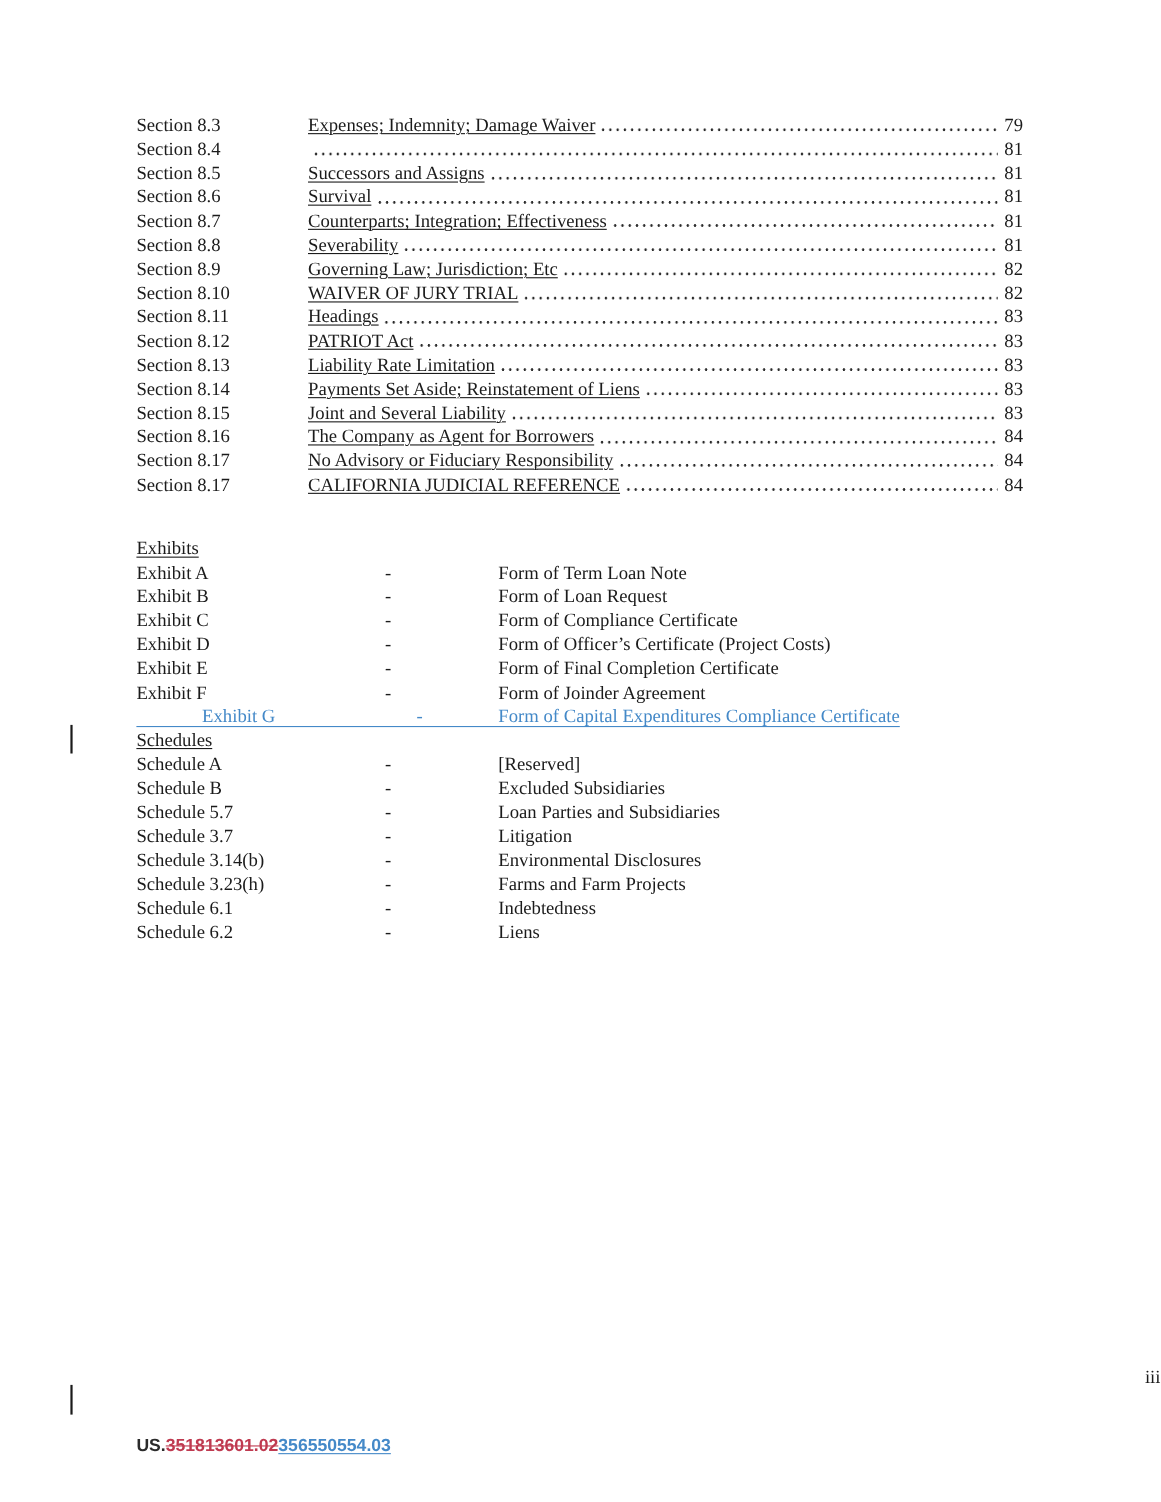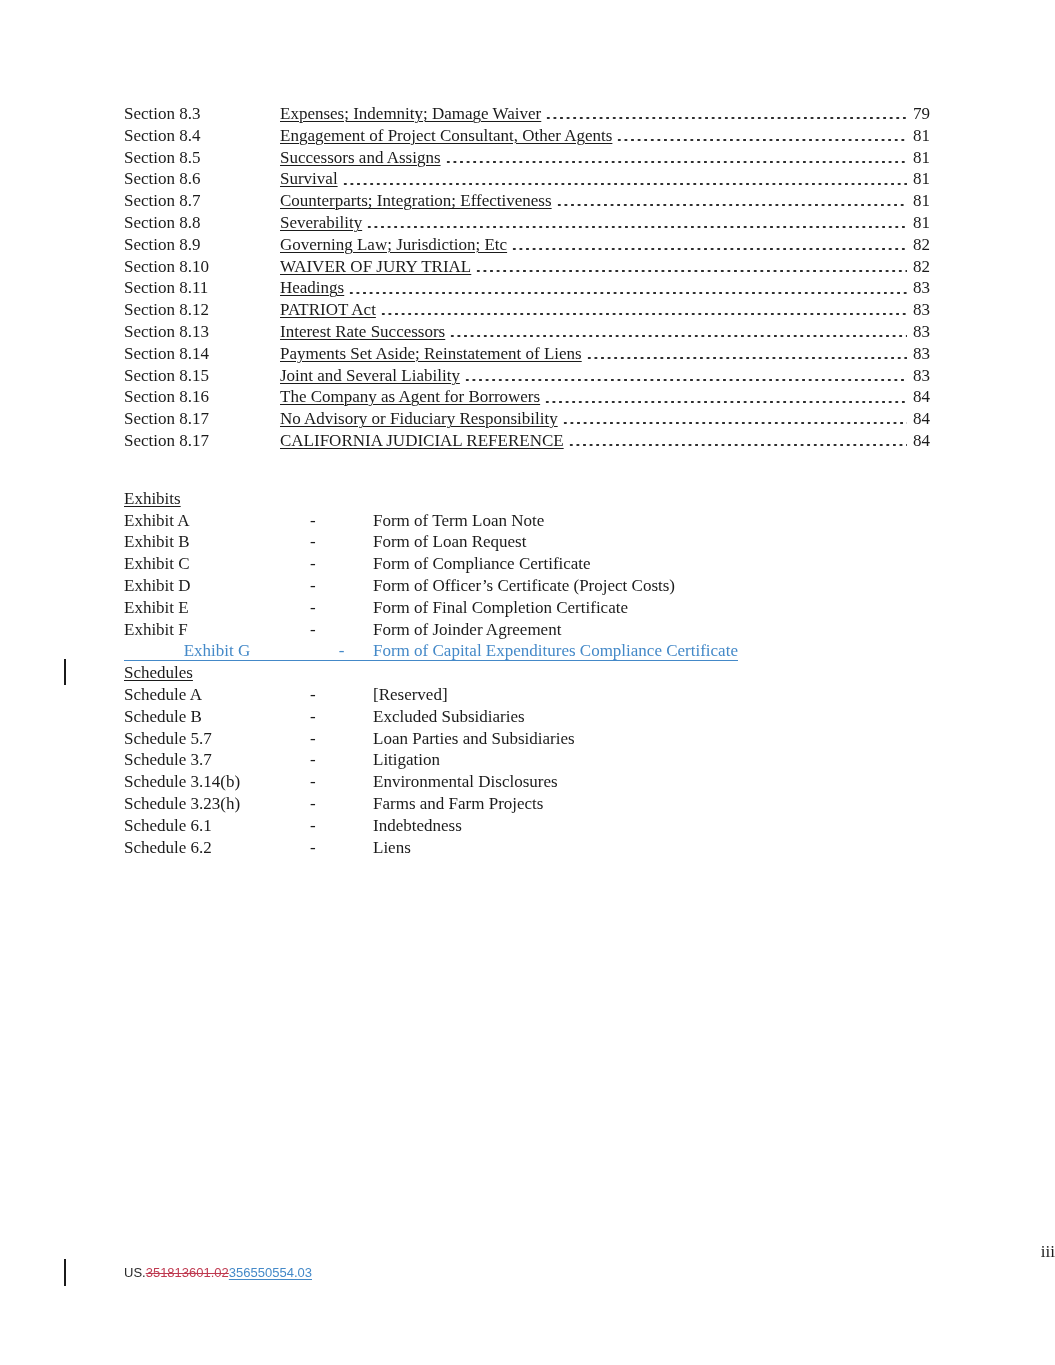--- a/index.html
+++ b/index.html
@@ -55,21 +55,21 @@
   .exhibits { margin-top: 36px; }
   .schedules { }
   .list-heading {
     height: 21.8px;
     line-height: 21.8px;
     text-decoration: underline;
     text-underline-offset: 2px;
     text-decoration-thickness: 1px;
   }
   .list-row { height: 21.8px; line-height: 21.8px; white-space: nowrap; }
-  .row-inner { display: inline-flex; align-items: flex-start; }
+  .row-inner { display: inline-flex; align-items: flex-start; gap: 40px; }
   .cell-label { flex: 0 0 186px; }
   .cell-dash  { flex: 0 0 63px; }
   .cell-desc  { flex: 0 0 auto; }
   .row-inner.inserted {
     color: var(--ins-blue);
     height: 19.5px;
     border-bottom: 1.2px solid currentColor;
     text-align: center;
   }
   
@@ -86,26 +86,27 @@
     position: absolute;
     left: 0;
     top: 1241px;
     width: 1055px;
     text-align: right;
     line-height: 21.8px;
   }
   .doc-id {
     position: absolute;
     left: 124px;
-    top: 1263px;
+    top: 1305px;
     font-family: "Liberation Sans", sans-serif;
-    font-size: 13px;
+    font-size: 16px;
     line-height: 20px;
     color: #2b2b2b;
     white-space: nowrap;
+    font-weight: bold;
   }
   .doc-id .del {
     color: var(--del-red);
     text-decoration: line-through;
     text-decoration-thickness: 1.2px;
   }
   .doc-id .ins {
     color: var(--ins-blue);
     text-decoration: underline;
     text-underline-offset: 2px;
@@ -125,21 +126,20 @@
     <section class="toc">
       <div>
           <div class="toc-row">
             <span class="toc-label">Section 8.3</span>
             <span class="toc-title">Expenses; Indemnity; Damage Waiver</span>
             <span class="dots"></span>
             <span class="toc-page">79</span>
           </div>
           <div class="toc-row">
             <span class="toc-label">Section 8.4</span>
-            <span class="toc-title">Engagement of Project Consultant, Other Agents</span>
             <span class="dots"></span>
             <span class="toc-page">81</span>
           </div>
           <div class="toc-row">
             <span class="toc-label">Section 8.5</span>
             <span class="toc-title">Successors and Assigns</span>
             <span class="dots"></span>
             <span class="toc-page">81</span>
           </div>
           <div class="toc-row">
@@ -179,21 +179,21 @@
             <span class="toc-page">83</span>
           </div>
           <div class="toc-row">
             <span class="toc-label">Section 8.12</span>
             <span class="toc-title">PATRIOT Act</span>
             <span class="dots"></span>
             <span class="toc-page">83</span>
           </div>
           <div class="toc-row">
             <span class="toc-label">Section 8.13</span>
-            <span class="toc-title">Interest Rate Successors</span>
+            <span class="toc-title">Liability Rate Limitation</span>
             <span class="dots"></span>
             <span class="toc-page">83</span>
           </div>
           <div class="toc-row">
             <span class="toc-label">Section 8.14</span>
             <span class="toc-title">Payments Set Aside; Reinstatement of Liens</span>
             <span class="dots"></span>
             <span class="toc-page">83</span>
           </div>
           <div class="toc-row">

